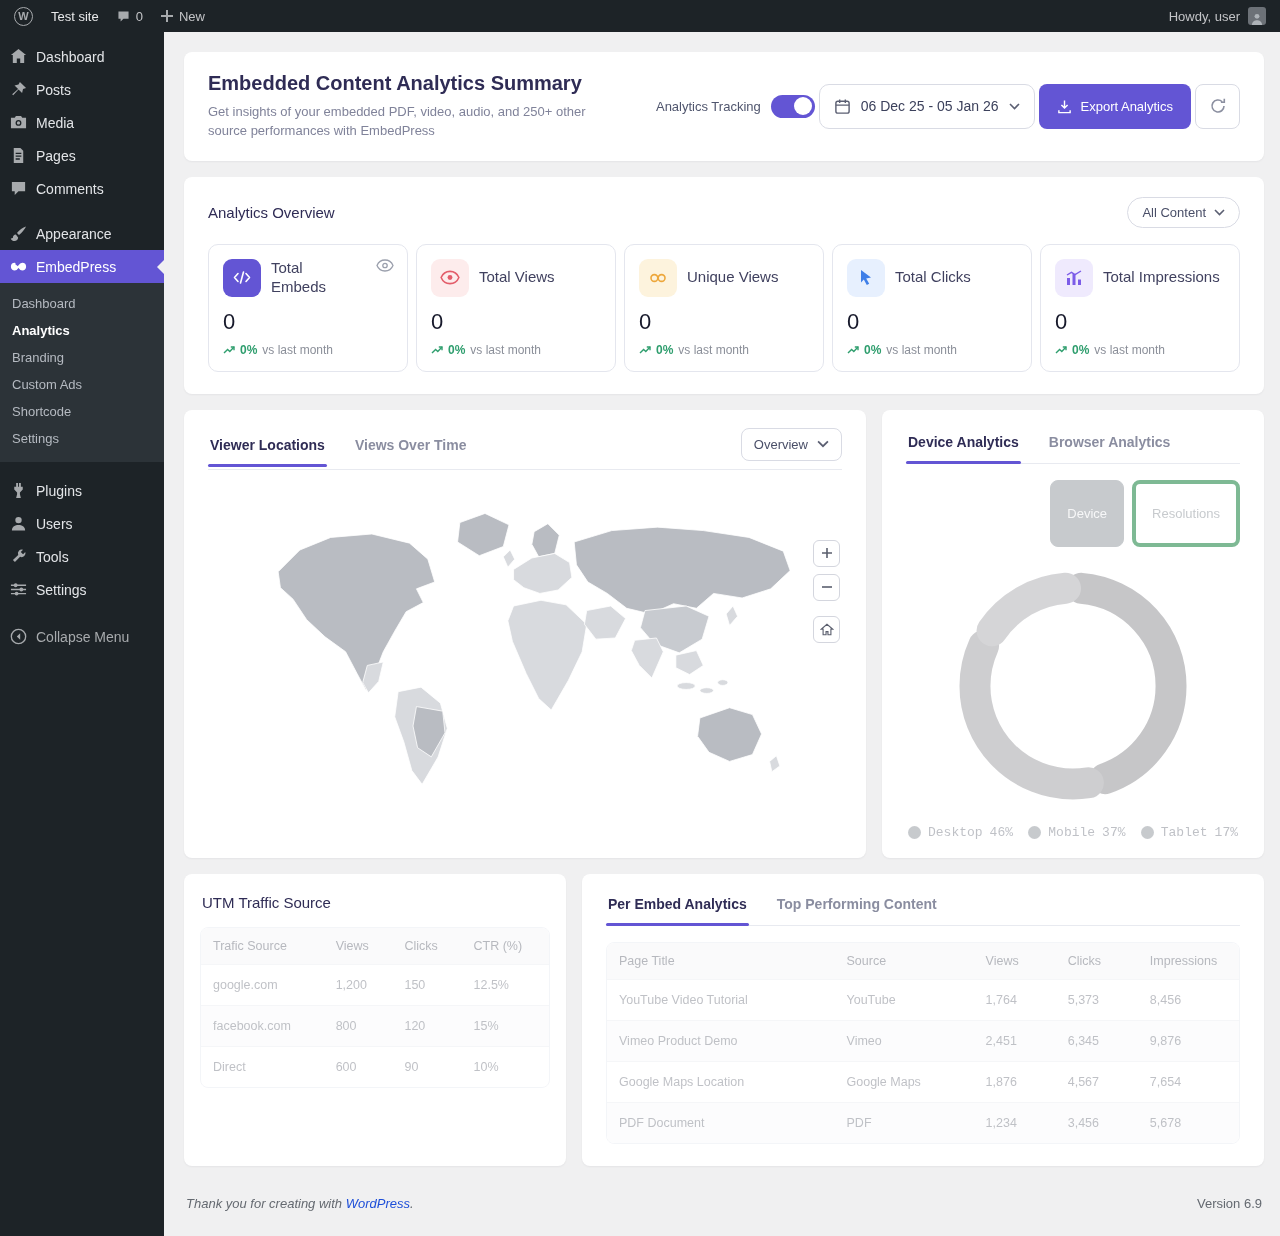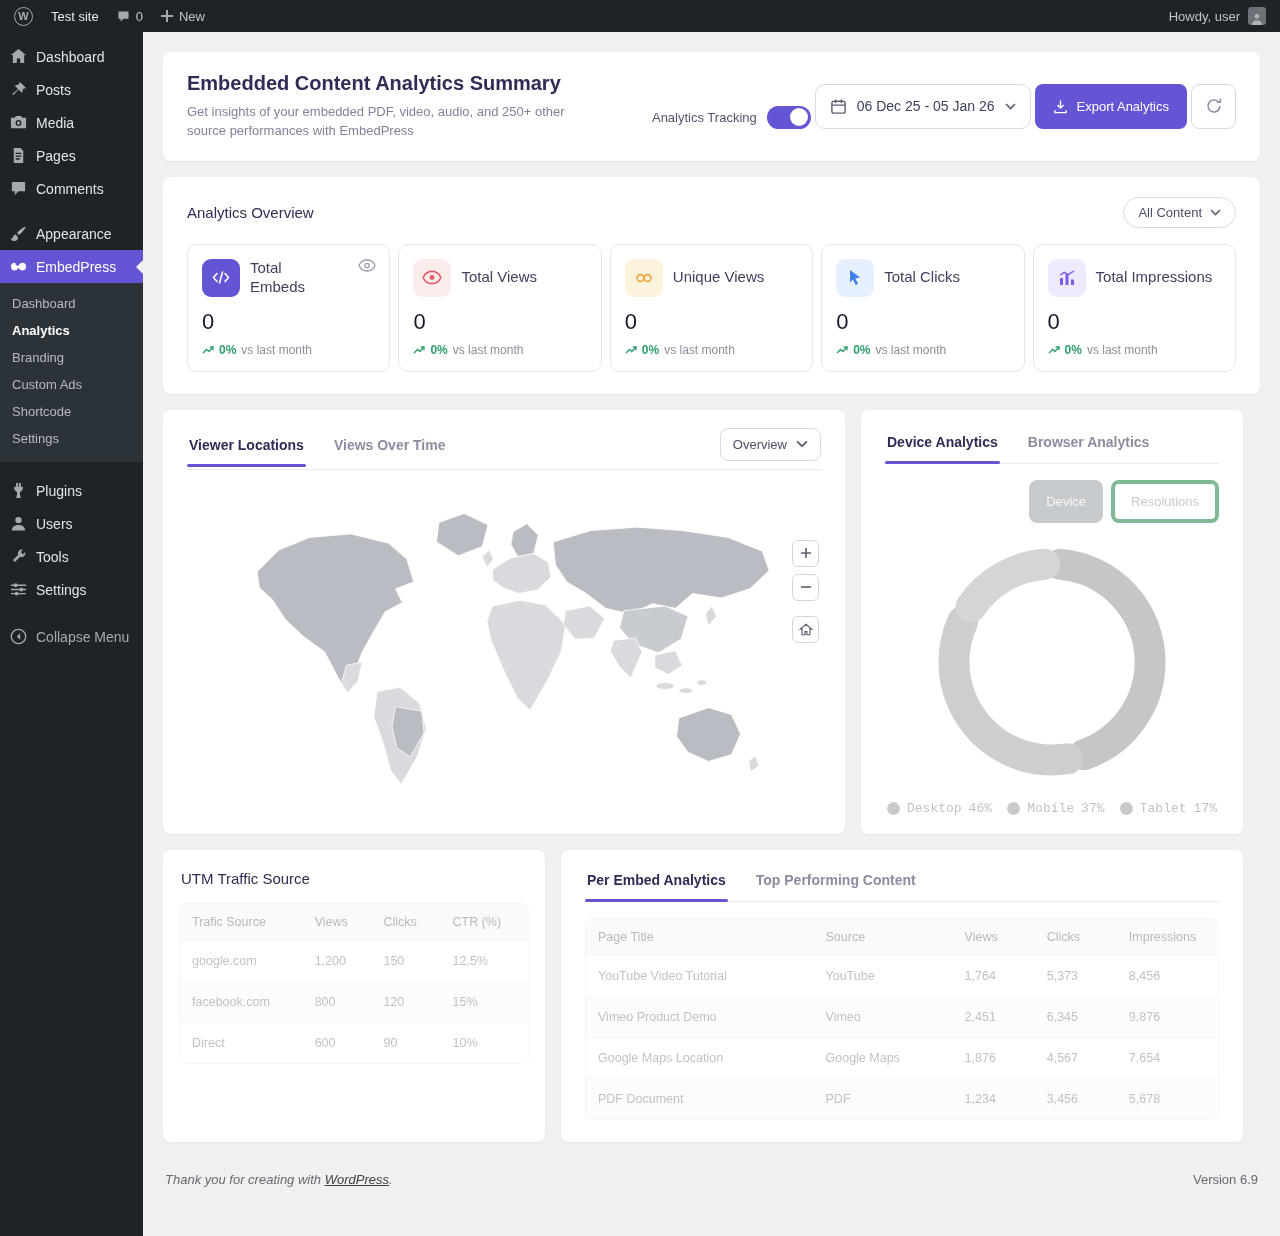--- a/index.html
+++ b/index.html
@@ -34,21 +34,21 @@
     display:flex; align-items:center; justify-content:center;
     font-size:11px; font-weight:bold; color:#a7aaad;
   }
   .avatar{
     width:18px; height:18px; border-radius:3px; background:#6c7177;
     display:flex; align-items:flex-end; justify-content:center; overflow:hidden;
   }
 
   
   .layout{ display:flex; align-items:stretch; min-height:1204px; }
-  .sidebar{ width:143px; flex-shrink:0; background:#1d2327; padding-top:8px; font-size:14px; }
+  .sidebar{ width:164px; flex-shrink:0; background:#1d2327; padding-top:8px; font-size:14px; }
   .main{ flex:1; padding:20px 20px 0 20px; }
 
   
   .menu-item{
     display:flex; align-items:center; gap:9px;
     padding:8px 10px; color:#e2e4e7; cursor:pointer; position:relative;
   }
   .menu-item svg{ width:17px; height:17px; fill:#a7aaad; flex-shrink:0; }
   .menu-item.active{ background:var(--accent); color:#fff; }
   .menu-item.active svg{ fill:#fff; }
@@ -69,21 +69,21 @@
     box-shadow:0 1px 2px rgba(16,24,40,.05);
   }
 
   
   .header-card{
     display:flex; align-items:center; justify-content:space-between;
     padding:20px 24px; margin-bottom:16px;
   }
   .page-title{ font-size:20px; font-weight:bold; color:var(--heading); margin-bottom:8px; }
   .page-subtitle{ font-size:13px; color:#80839a; line-height:1.45; max-width:395px; }
-  .header-right{ display:flex; align-items:flex-end; gap:4px; }
+  .header-right{ display:flex; align-items:center; gap:4px; }
   .tracking{ display:flex; align-items:center; gap:10px; font-size:13px; color:#50566e; }
   .toggle{
     width:44px; height:23px; border-radius:12px; background:var(--accent);
     position:relative; cursor:pointer; flex-shrink:0;
   }
   .toggle::after{
     content:""; position:absolute; top:2.5px; right:3px;
     width:18px; height:18px; border-radius:50%; background:#fff;
   }
   .datebox{
@@ -156,21 +156,21 @@
   .map-controls{ position:absolute; top:70px; right:2px; display:flex; flex-direction:column; gap:7px; }
   .map-btn{
     width:27px; height:27px; border:1px solid #d4d6de; border-radius:6px; background:#fff;
     display:flex; align-items:center; justify-content:center; cursor:pointer; color:#5b5f6e;
   }
   .map-btn.home{ margin-top:8px; }
 
   .dim{ opacity:.55; }
   .pill-row{ display:flex; justify-content:flex-end; gap:8px; margin-top:16px; }
   .pill-btn{
-    font-size:13px; font-family:inherit; padding:10px 16px; border-radius:8px; cursor:pointer;
+    font-size:13px; font-family:inherit; padding:22px 16px; border-radius:8px; cursor:pointer;
   }
   .pill-btn.sel{ background:#9aa0a6; border:1px solid #9aa0a6; color:#f2f2f3; }
   .pill-btn.unsel{ background:#fff; border:4px solid #15803d; color:#9aa0a6; }
   .donut-wrap{ flex:1; display:flex; align-items:center; justify-content:center; padding:10px 0; }
   .legend{ display:flex; justify-content:space-between; padding:0 2px; }
   .legend-item{ display:flex; align-items:center; gap:7px; font-size:13px; color:#8b8f99;font-family:Liberation Mono, monospace; }
   .legend-dot{ width:13px; height:13px; border-radius:50%; background:#9aa0a6; }
 
   
   .bottom-row{ display:flex; gap:16px; align-items:stretch; }
@@ -185,21 +185,21 @@
   }
   tbody td{ padding:13px 12px; color:#8c8f98; border-top:1px solid #eef0f4; white-space:nowrap; }
   tbody tr:nth-child(even){ background:#fafbfc; }
 
   
   .footer{
     display:flex; align-items:center; justify-content:space-between;
     padding:30px 2px 18px; font-size:13px; color:#646970;
   }
   .footer-left{ font-style:italic; }
-  .footer-left a{ color:#404040; text-decoration:underline; cursor:pointer; }
+  .footer-left a{ color:#1d4ed8; cursor:pointer; }
 </style>
 </head>
 <body>
 
 <div class="adminbar">
   <span class="wplogo">W</span>
   <span class="ab-item">
     <span class="site-name">Test site</span>
   </span>
   <span class="ab-item">

